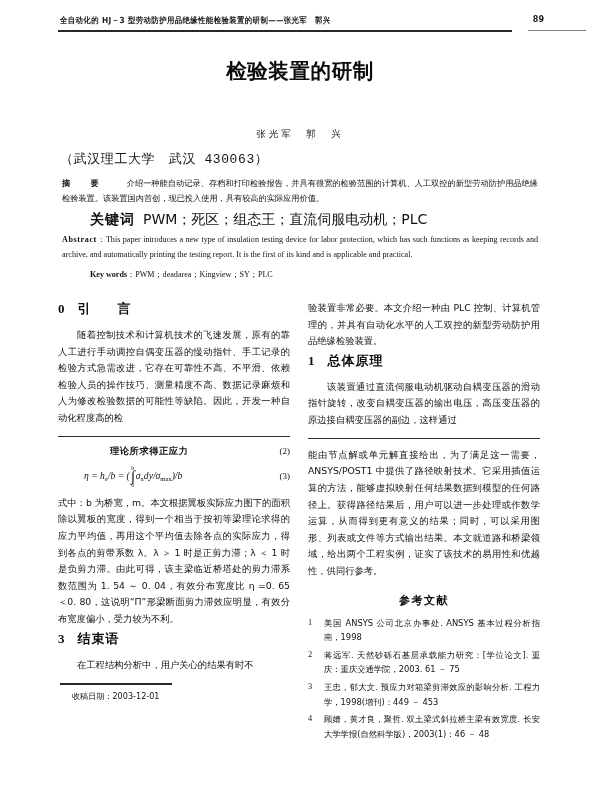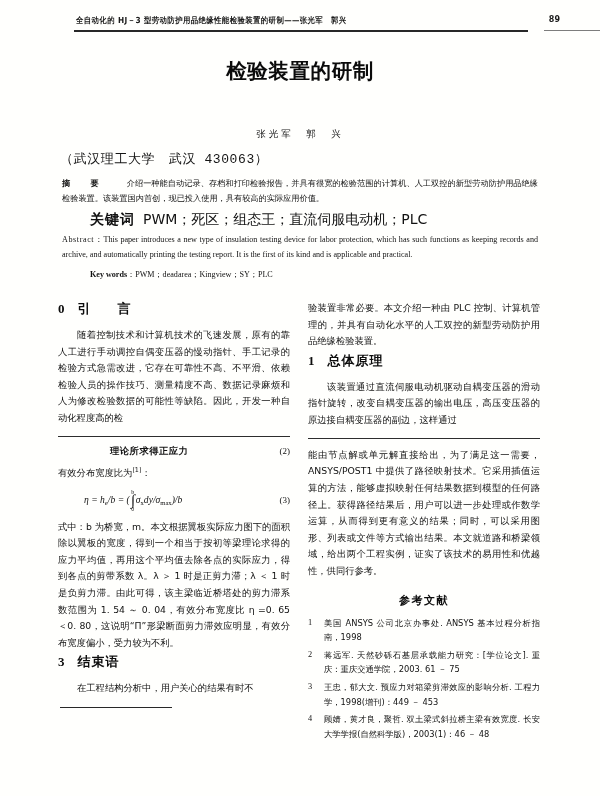--- a/index.html
+++ b/index.html
@@ -22,21 +22,21 @@
     position: absolute;
     inset: 0;
     background: #fdfdfb;
     pointer-events: none;
   }
   .content { position: absolute; inset: 0; }
 
   
   .runhead {
     position: absolute;
-    left: 56px;
+    left: 40px;
     top: 15px;
     width: 506px;
     height: 18px;
   }
   .runhead-text {
     position: absolute;
     left: 20px;
     top: 0;
     font-family: "DejaVu Sans", sans-serif;
     font-size: 7.4px;
@@ -140,21 +140,21 @@
   }
   .kw-lead { font-weight: bold; letter-spacing: 1px; margin-right: 8px; }
   .abs-en {
     margin-top: 7px;
     font-family: "Liberation Serif", serif;
     font-size: 8.1px;
     line-height: 14.5px;
     text-align: justify;
     color: #131313;
   }
-  .abs-en-lead { font-weight: normal; letter-spacing: 0.6px; }
+  .abs-en-lead { font-weight: bold; letter-spacing: 0.6px; }
   .kw-en {
     margin-top: 6px;
     font-family: "Liberation Serif", serif;
     font-size: 8.1px;
     line-height: 14px;
     padding-left: 28px;
     color: #131313;
   }
   .kw-en-lead { font-weight: bold; }
 
@@ -316,40 +316,40 @@
 
       <p class="p">随着控制技术和计算机技术的飞速发展，原有的靠人工进行手动调控自偶变压器的慢动指针、手工记录的检验方式急需改进，它存在可靠性不高、不平滑、依赖检验人员的操作技巧、测量精度不高、数据记录麻烦和人为修改检验数据的可能性等缺陷。因此，开发一种自动化程度高的检</p>
 
       <div class="bleed-rule"></div>
 
       <div class="formula-line">
         <span class="fl-body">理论所求得正应力</span>
         <span class="fl-num">(2)</span>
       </div>
 
-      <p class="p noind"><span>有效分布宽度比为</span><span class="sup-ref">[1]</span><span>：</span></p>
 
       <div class="eq-disp">
         <span class="eq-body"><span>η = h</span><sub>e</sub><span>/b = (</span><span class="intg">
               <span>b</span>
               <span class="big">∫</span>
               <span>0</span>
             </span><span>σ</span><sub>x</sub><span>dy/σ</span><sub>max</sub><span>)/b</span></span>
         <span class="eq-num">(3)</span>
       </div>
 
       <p class="p noind">式中：b 为桥宽，m。本文根据翼板实际应力图下的面积除以翼板的宽度，得到一个相当于按初等梁理论求得的应力平均值，再用这个平均值去除各点的实际应力，得到各点的剪带系数 λ。λ ＞ 1 时是正剪力滞；λ ＜ 1 时是负剪力滞。由此可得，该主梁临近桥塔处的剪力滞系数范围为 1. 54 ～ 0. 04，有效分布宽度比 η =0. 65 ＜0. 80，这说明“Π”形梁断面剪力滞效应明显，有效分布宽度偏小，受力较为不利。</p>
 
       <div class="sec-h">
         <span class="num">3</span><span class="t">结束语</span>
       </div>
 
       <p class="p">在工程结构分析中，用户关心的结果有时不</p>
 
       <div class="fn-rule"></div>
+      <div class="fn">收稿日期：2003-12-01</div>
     </div>
 
     <div class="col col-right">
 
       <p class="p noind">验装置非常必要。本文介绍一种由 PLC 控制、计算机管理的，并具有自动化水平的人工双控的新型劳动防护用品绝缘检验装置。</p>
 
       <div class="sec-h">
         <span class="num">1</span><span class="t">总体原理</span>
       </div>
 

